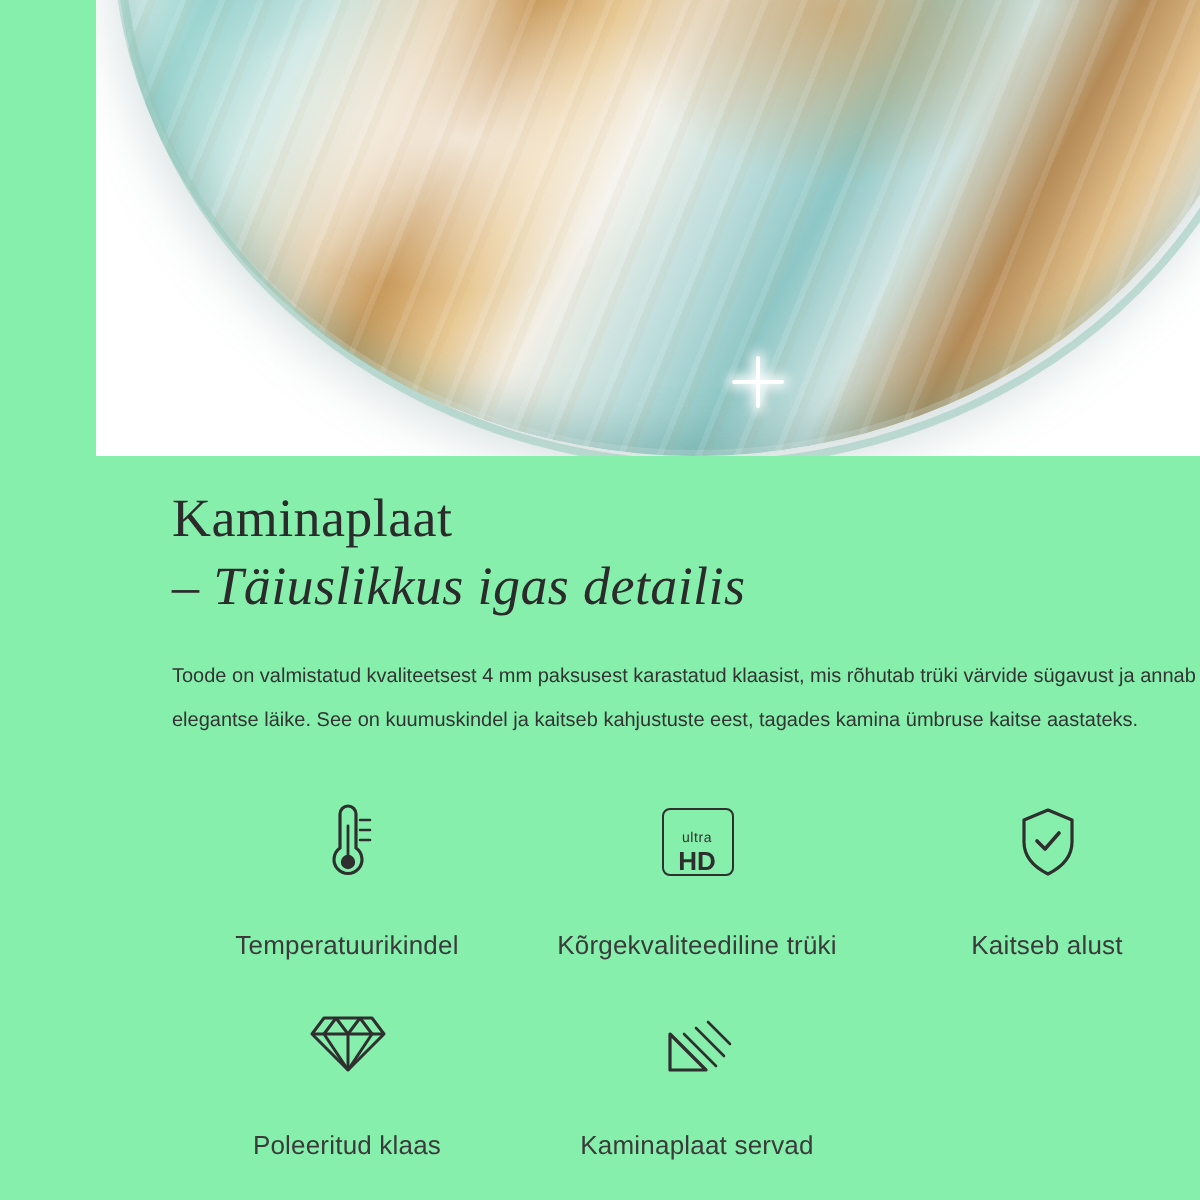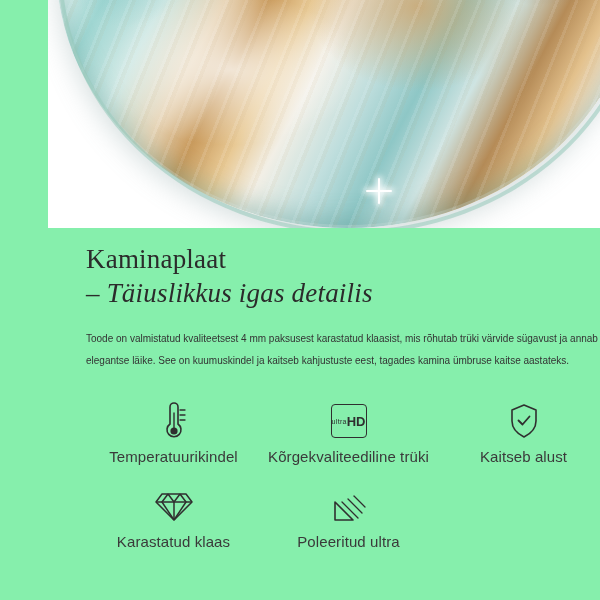--- a/index.html
+++ b/index.html
@@ -178,32 +178,32 @@
     width: 175px;
     text-align: center;
   }
   .feature-icon {
     height: 46px;
     display: flex;
     align-items: center;
     justify-content: center;
   }
   .feature-label {
-    margin-top: 4px;
-    font-size: 15px;
+    margin-top: 21px;
+    font-size: 13px;
     color: #3a3a3a;
     letter-spacing: 0.1px;
   }
   .ultrahd {
     width: 34px;
     height: 32px;
     border: 1.6px solid #2f2f2f;
     border-radius: 4px;
     display: flex;
-    flex-direction: row;
+    flex-direction: column;
     align-items: center;
     justify-content: flex-end;
     line-height: 1;
   }
   .ultrahd .u1 {
     font-size: 7px;
     letter-spacing: 0.3px;
     color: #2f2f2f;
   }
   .ultrahd .u2 {
@@ -284,33 +284,33 @@
             <g fill="none" stroke="#2f2f2f" stroke-width="1.5" stroke-linejoin="round">
               <path d="M9 8 h24 l6 8 l-18 18 l-18 -18 z"></path>
               <path d="M3 16 h36"></path>
               <path d="M15 8 l-6 8 l12 18"></path>
               <path d="M27 8 l6 8 l-12 18"></path>
               <path d="M15 8 l6 8 l6 -8"></path>
               <path d="M21 16 v18"></path>
             </g>
           </svg>
         </div>
-        <div class="feature-label">Karastatud klaas</div>
+        <div class="feature-label">Poleeritud klaas</div>
       </div>
 
       <div class="feature">
         <div class="feature-icon">
           <svg width="40" height="40" viewBox="0 0 40 40">
             <g fill="none" stroke="#2f2f2f" stroke-width="1.6" stroke-linecap="round" stroke-linejoin="round">
               <path d="M6 34 V16 L24 34 z"></path>
               <path d="M13 16 L29 32" stroke-width="1.3"></path>
               <path d="M19 13 L33 27" stroke-width="1.3"></path>
               <path d="M25 10 L36 21" stroke-width="1.3"></path>
             </g>
           </svg>
         </div>
-        <div class="feature-label">Poleeritud ultra</div>
+        <div class="feature-label">Kaminaplaat servad</div>
       </div>
 
 
     </div>
   </div>
 </div>
 
 </body></html>

